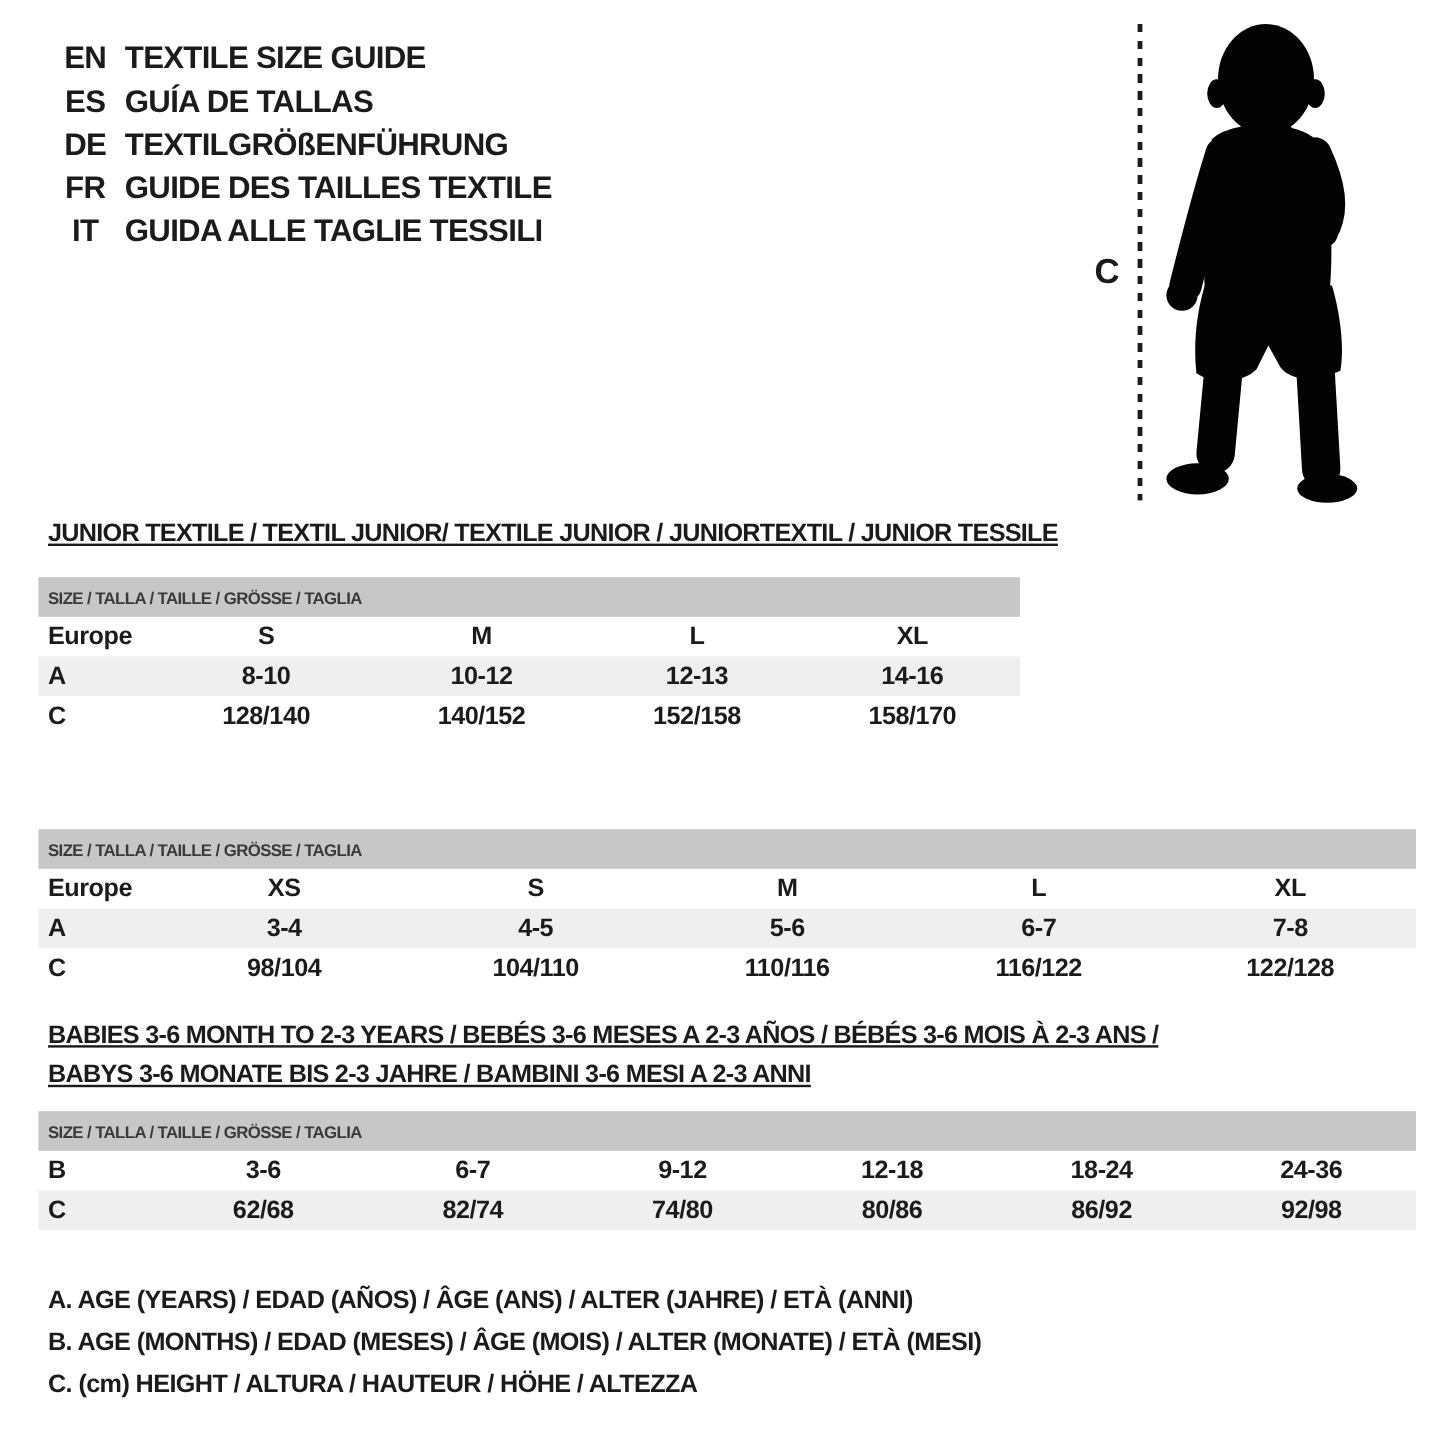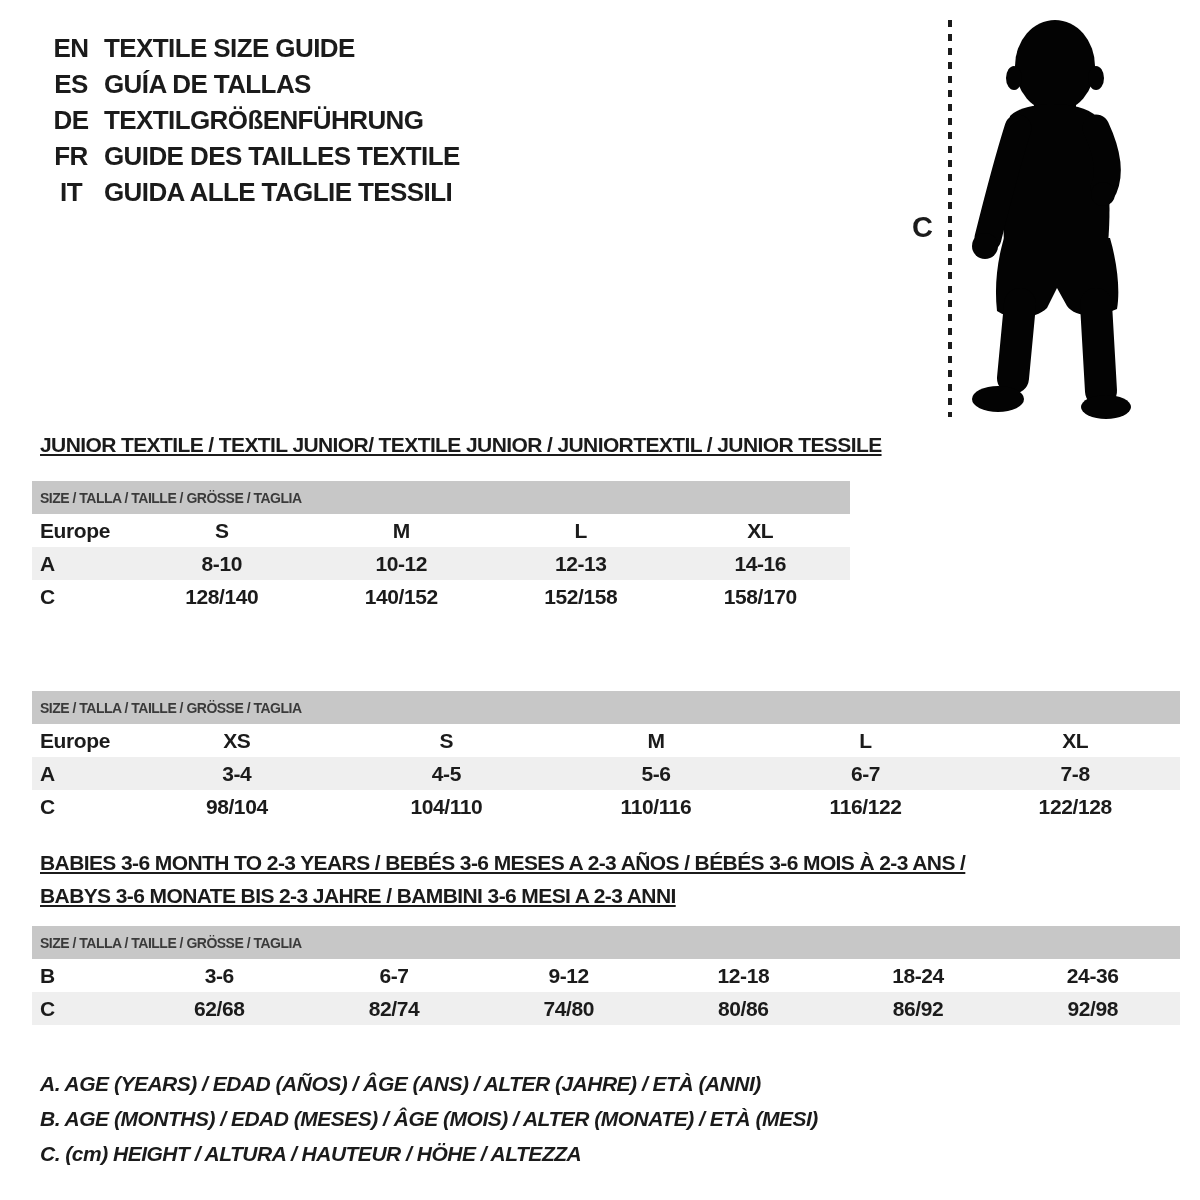--- a/index.html
+++ b/index.html
@@ -40,21 +40,21 @@
     height:33px;background:var(--table-header-bg);color:var(--table-header-ink);
     display:flex;align-items:center;padding-left:8px;font-size:14px;letter-spacing:-0.5px;
   }
   .t-row{display:flex;height:33px;align-items:center;font-size:21px;}
   .t-row.shaded{background:var(--row-shaded-bg);}
   .row-label{width:100px;padding-left:8px;flex:none;}
   .cell{flex:1;text-align:center;}
 
   
   .legend{position:absolute;left:40px;top:1066px;}
-  .legend-line{height:35px;display:flex;align-items:center;font-size:21px;letter-spacing:-0.5px;white-space:nowrap;font-style:italic;}
+  .legend-line{height:35px;display:flex;align-items:center;font-size:21px;letter-spacing:-0.5px;white-space:nowrap;}
 </style>
 </head>
 <body>
 
 <div class="canvas">
 
   <header class="lang-header">
     <div class="lang-row">
       <span class="lang-code">EN</span>
       <span class="lang-title">TEXTILE SIZE GUIDE</span>

